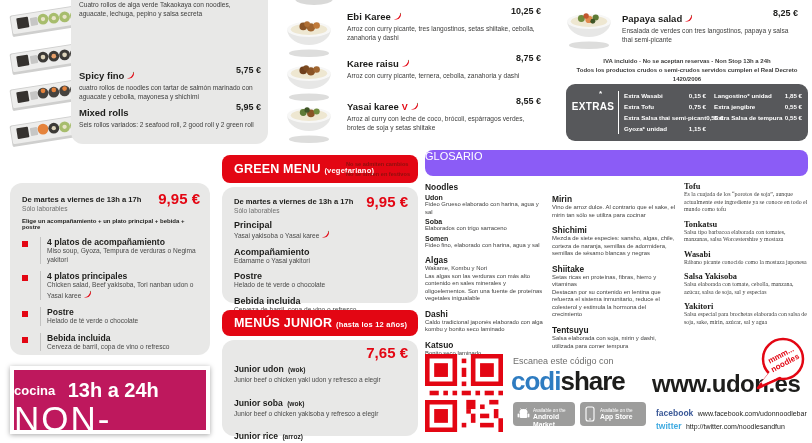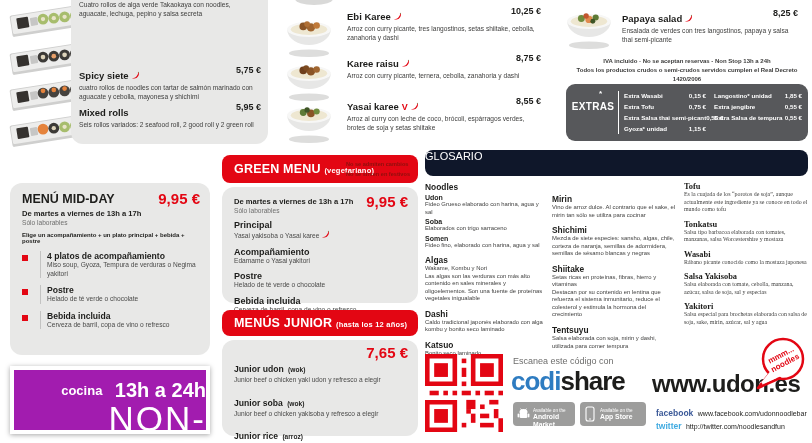--- a/index.html
+++ b/index.html
@@ -38,29 +38,29 @@
   .m-choose{font-weight:bold;font-size:6px;margin-top:6px;}
   .b-item{position:relative;margin-top:7px;padding-left:18px;}
   .b-sq{position:absolute;left:0;top:4px;width:6px;height:6px;background:#e30613;}
   .b-body{border-left:1px solid #c3c3c2;padding-left:6px;}
   .b-title{font-weight:bold;font-size:8.6px;}
   .b-desc{font-size:6.6px;color:#4a4a49;line-height:1.3;}
   .g-sec{margin-top:6px;}
   .g-sec .b-title{font-size:9px;}
   .j-tag{font-weight:bold;font-size:6.6px;}
   
-  .glos-bar{background:#0f172a;border-radius:8px;color:#fff;}
+  .glos-bar{background:#8b5cf6;border-radius:8px;color:#fff;}
   .g-col{position:absolute;top:182px;}
   .g-term{font-weight:bold;font-size:8.4px;margin-top:6px;}
   .g-term.sub{font-size:7px;margin-top:2px;}
   .g-def{font-size:5.9px;color:#3f3f3e;line-height:1.28;}
   .g-def:empty{display:none;}
   
-  .nonstop{background:#a21caf;border:4px solid #fff;box-shadow:0 1px 5px rgba(0,0,0,.35);
-           color:#fff;text-align:right;}
+  .nonstop{background:#be185d;border:4px solid #fff;box-shadow:0 1px 5px rgba(0,0,0,.35);
+           color:#fff;text-align:left;}
   .ns-line1{margin-top:9px;}
   .ns-small{font-weight:bold;font-size:13px;vertical-align:2px;margin-right:8px;}
   .ns-hours{font-weight:bold;font-size:20px;}
   .ns-big{font-weight:normal;font-size:35px;letter-spacing:2px;line-height:.95;}
   .scan-txt{font-size:9px;color:#6e6e6d;}
   .codishare{font-size:26px;font-weight:bold;letter-spacing:-1px;}
   .codi{color:#2e7cc1;}
   .share{color:#1d1d1b;}
   .badge{position:absolute;background:#9d9d9c;border-radius:4px;color:#fff;height:24px;}
   .badge .b-l1{font-size:4.6px;line-height:1.1;margin-top:4px;}
@@ -144,21 +144,21 @@
         <circle cx="62" cy="16.5" r="2.4" fill="#e9e4c9"></circle>
         <circle cx="74" cy="15" r="2.4" fill="#e9e4c9"></circle>
       </svg>
   </div>
 
   <div class="abs panel" style="left:71px;top:-14px;width:197px;height:158px;">
     <div class="abs" style="left:8px;top:14px;width:182px;">
       <div class="item-desc">Cuatro rollos de alga verde Takaokaya con noodles, aguacate, lechuga, pepino y salsa secreta</div>
     </div>
     <div class="abs" style="left:8px;top:79px;width:182px;">
-      <span class="item-name">Spicy siete</span><svg class="chili" viewBox="0 0 12 12">
+      <span class="item-name">Spicy fino</span><svg class="chili" viewBox="0 0 12 12">
           <use href="#chiliIcon"></use>
         </svg>
       <span class="item-price">5,75 €</span>
       <div class="item-desc">cuatro rollos de noodles con tartar de salmón marinado con aguacate y cebolla, mayonesa y shichimi</div>
     </div>
     <div class="abs" style="left:8px;top:116px;width:182px;">
       <span class="item-name">Mixed rolls</span>
       <span class="item-price">5,95 €</span>
       <div class="item-desc">Seis rollos variados: 2 seafood roll, 2 good roll y 2 green roll</div>
     </div>
@@ -266,29 +266,37 @@
       <div class="x-row">
           <span>Extra Salsa de tempura</span>
           <span>0,55 €</span>
         </div>
     </div>
   </div>
 
 
   <div class="abs panel" style="left:10px;top:183px;width:200px;height:172px;">
     <div class="abs" style="left:12px;top:9px;width:176px;">
-      <div class="m-title">MENÚ MID-DAY</div>
       <div class="m-sched">De martes a viernes de 13h a 17h</div>
       <div class="m-note">Sólo laborables</div>
       <div class="m-choose">Elige un acompañamiento + un plato principal + bebida + postre</div>
       <div class="b-item">
         <div class="b-sq"></div>
         <div class="b-body">
           <div class="b-title">4 platos de acompañamiento</div>
           <div class="b-desc">Miso soup, Gyoza, Tempura de verduras o Negima yakitori</div>
+        </div>
+      </div>
+      <div class="b-item">
+        <div class="b-sq"></div>
+        <div class="b-body">
+          <div class="b-title">4 platos principales</div>
+          <div class="b-desc"><span>Chicken salad, Beef yakisoba, Tori nanban udon o Yasai karee</span><svg class="chili" viewBox="0 0 12 12">
+                <use href="#chiliIcon"></use>
+              </svg></div>
         </div>
       </div>
       <div class="b-item">
         <div class="b-sq"></div>
         <div class="b-body">
           <div class="b-title">Postre</div>
           <div class="b-desc">Helado de té verde o chocolate</div>
         </div>
       </div>
       <div class="b-item">

